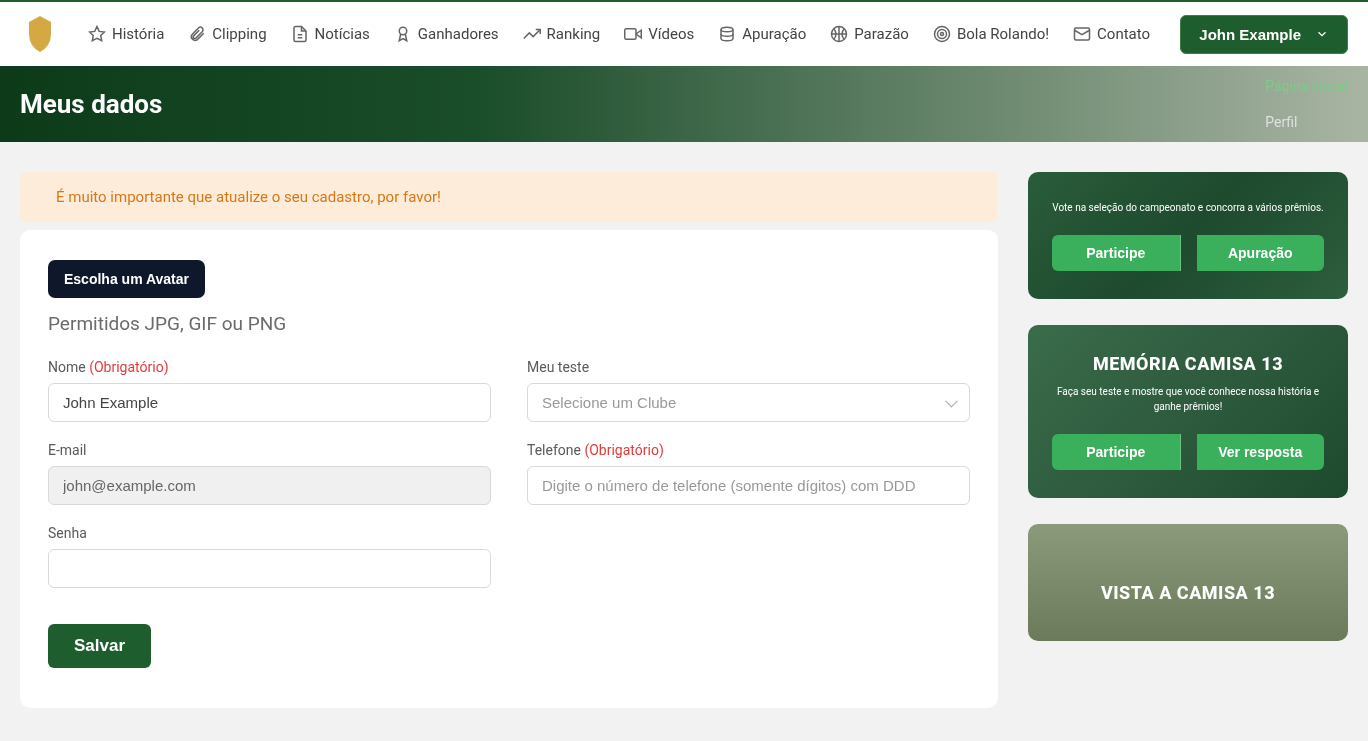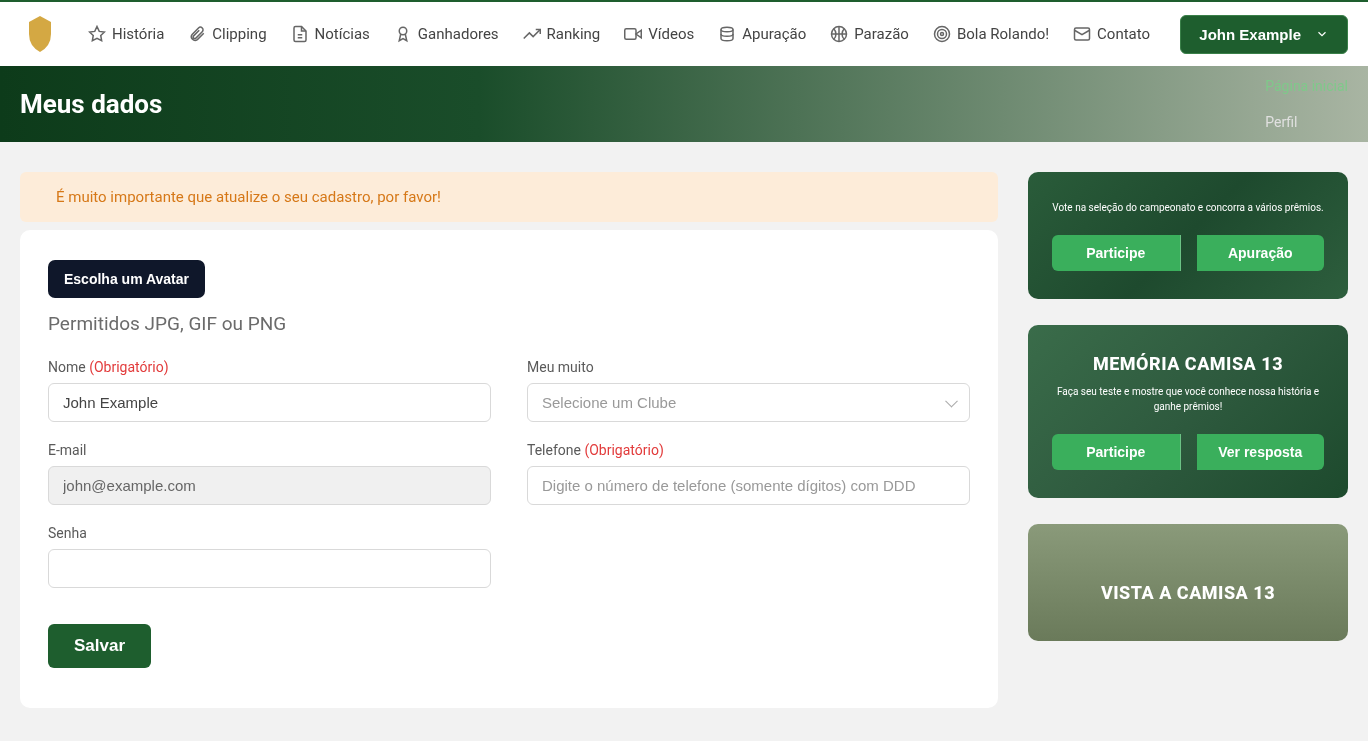--- a/index.html
+++ b/index.html
@@ -343,21 +343,21 @@
     <div class="card">
       <button class="avatar-btn">Escolha um Avatar</button>
       <div class="hint">Permitidos JPG, GIF ou PNG</div>
       
       <div class="form-grid">
         <div class="form-group">
           <label><span>Nome</span> <span class="req">(Obrigatório)</span></label>
           <input class="form-control" value="John Example" style="">
         </div>
         <div class="form-group">
-          <label>Meu muito</label>
+          <label>Meu teste</label>
           <div class="select-wrap">
             <input class="form-control" readonly="" placeholder="Selecione um Clube" style="">
           </div>
         </div>
         <div class="form-group">
           <label>E-mail</label>
           <input class="form-control" disabled="" value="john@example.com" style="">
         </div>
         <div class="form-group">
           <label><span>Telefone</span> <span class="req">(Obrigatório)</span></label>

